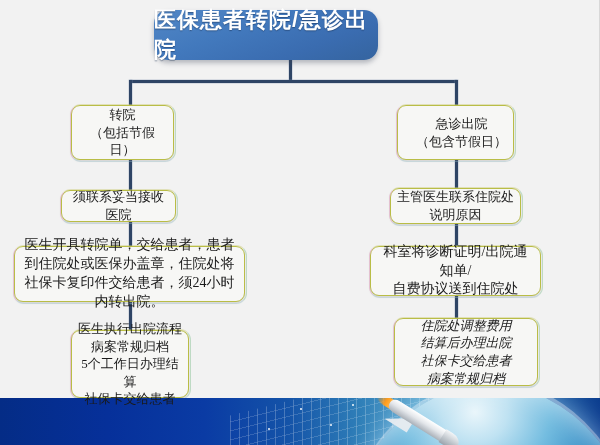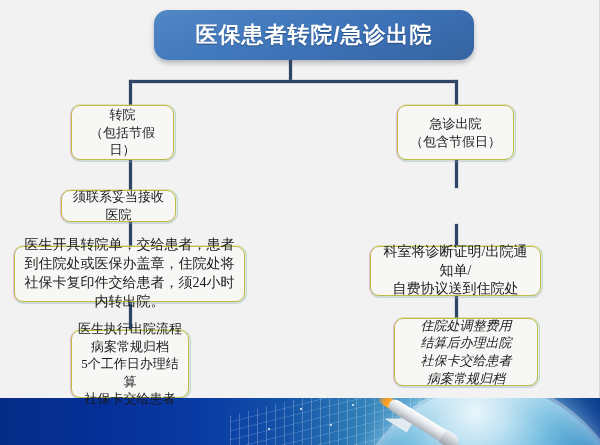--- a/index.html
+++ b/index.html
@@ -40,21 +40,21 @@
     box-shadow: 0 0 0 0.4px rgba(120,140,170,.55);
   }
   .conn.v { width: 3px; }
   .conn.h { height: 3px; }
 
   
   .title-box {
     position: absolute;
     left: 154px;
     top: 10px;
-    width: 320px;
+    width: 224px;
     height: 50px;
     border-radius: 14px;
     background: linear-gradient(160deg, #5287c6 0%, #4279bd 38%, #3a6cb0 72%, #35649f 100%);
     box-shadow: 0 3px 5px rgba(60,70,90,.35);
     display: flex;
     align-items: center;
     justify-content: center;
   }
   .title-text {
     color: #ffffff;
@@ -219,25 +219,29 @@
     <span class="txt">医生开具转院单，交给患者，患者到住院处或医保办盖章，住院处将社保卡复印件交给患者，须24小时内转出院。</span>
   </div>
 
   <div class="node tight" style="left:71px;  top:330px; width:118px; height:68px;">
     <span class="txt">医生执行出院流程
 病案常规归档
 5个工作日办理结算
 社保卡交给患者</span>
   </div>
 
-  <div class="node tight" style="left:397px; top:105px; width:117px; height:55px;">
+  <div class="node tight" style="left:397px; top:105px; width:117px; height:55px;justify-content:flex-end;">
     <span class="txt">急诊出院
 （包含节假日）</span>
   </div>
 
+  <div class="node tight" style="left:390px; top:188px; width:131px; height:36px;">
+    <span class="txt">主管医生联系住院处
+说明原因</span>
+  </div>
 
   <div class="node wide" style="left:370px; top:246px; width:171px; height:50px;text-align:center;">
     <span class="txt">科室将诊断证明/出院通知单/
 自费协议送到住院处</span>
   </div>
 
   <div class="node tight" style="left:394px; top:318px; width:144px; height:68px;font-style:italic;">
     <span class="txt">住院处调整费用
 结算后办理出院
 社保卡交给患者

